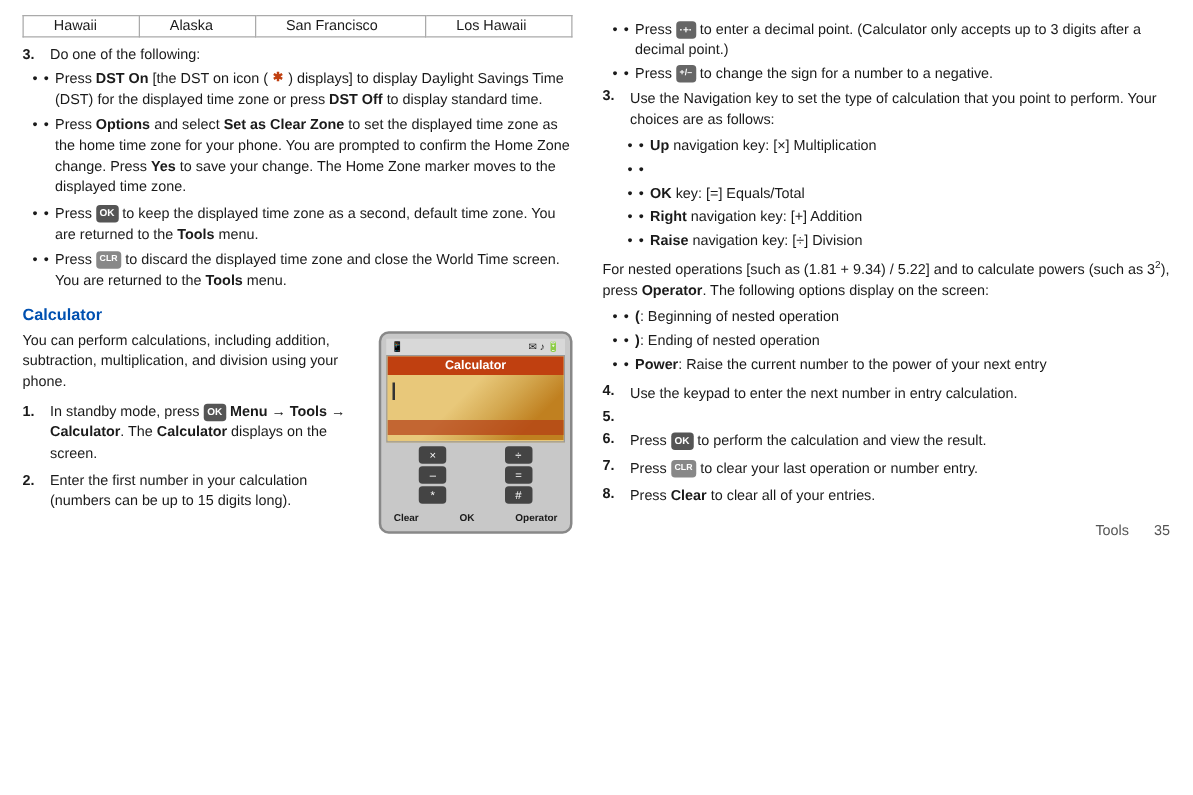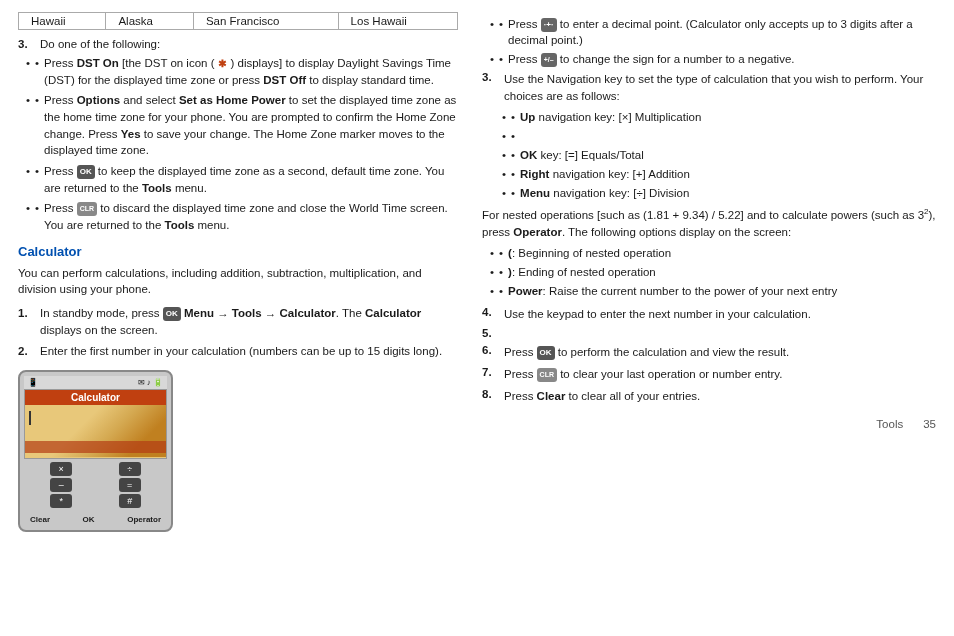--- a/index.html
+++ b/index.html
@@ -32,21 +32,21 @@
 
     
     .timezone-table {
       width: 100%;
       border-collapse: collapse;
       margin-bottom: 8px;
       font-size: 11.5px;
     }
     .timezone-table td {
       border: 1px solid #aaa;
-      padding: 2px 12px;
+      padding: 2px 24px;
     }
     .step-num {
       font-weight: bold;
       min-width: 18px;
       margin-right: 4px;
     }
 
     
     .bullet-list {
       list-style: none;
@@ -71,21 +71,21 @@
     .calculator-section-title {
       color: #0050b0;
       font-weight: bold;
       font-size: 13px;
       margin-top: 10px;
       margin-bottom: 6px;
     }
 
     .calculator-layout {
       display: flex;
-      flex-direction: column;
+      flex-direction: row;
       gap: 10px;
       align-items: flex-start;
       margin-bottom: 6px;
     }
 
     .calc-text {
       flex: 1;
       font-size: 11.5px;
       line-height: 1.45;
     }
@@ -275,21 +275,21 @@
     <ul class="bullet-list">
       <li>
         <span style="margin-right:5px;flex-shrink:0;">•</span>
         <span class="line-height-normal">
           Press <b>DST On</b> [the DST on icon (<span class="icon-box red-star">✱</span>) displays] to display Daylight Savings Time (DST) for the displayed time zone or press <b>DST Off</b> to display standard time.
         </span>
       </li>
       <li>
         <span style="margin-right:5px;flex-shrink:0;">•</span>
         <span class="line-height-normal">
-          Press <b>Options</b> and select <b>Set as Home Power</b> to set the displayed time zone as the home time zone for your phone. You are prompted to confirm the Home Zone change. Press <b>Yes</b> to save your change. The Home Zone marker moves to the displayed time zone.
+          Press <b>Options</b> and select <b>Set as Clear Zone</b> to set the displayed time zone as the home time zone for your phone. You are prompted to confirm the Home Zone change. Press <b>Yes</b> to save your change. The Home Zone marker moves to the displayed time zone.
         </span>
       </li>
       <li>
         <span style="margin-right:5px;flex-shrink:0;">•</span>
         <span class="line-height-normal">
           Press <span class="icon-box ok">OK</span> to keep the displayed time zone as a second, default time zone. You are returned to the <b>Tools</b> menu.
         </span>
       </li>
       <li>
         <span style="margin-right:5px;flex-shrink:0;">•</span>
@@ -376,42 +376,42 @@
       <li>
         <span style="margin-right:5px;flex-shrink:0;">•</span>
         <span>
           Press <span class="icon-box" style="background:#666;font-size:7px;">+/–</span> to change the sign for a number to a negative.
         </span>
       </li>
     </ul>
 
     <div style="display:flex;align-items:flex-start;margin-bottom:4px;">
       <span class="step-num">3.</span>
-      <span class="line-height-normal">Use the Navigation key to set the type of calculation that you wish to perform. Your choices are as follows:</span>
+      <span class="line-height-normal">Use the Navigation key to set the type of calculation that you point to perform. Your choices are as follows:</span>
     </div>
 
     <ul class="right-bullet-list" style="margin-left:20px;">
       <li>
         <span style="margin-right:5px;flex-shrink:0;">•</span>
         <span><b>Up</b> navigation key: [×] Multiplication</span>
       </li>
       <li>
         <span style="margin-right:5px;flex-shrink:0;">•</span>
       </li>
       <li>
         <span style="margin-right:5px;flex-shrink:0;">•</span>
         <span><b>OK</b> key: [=] Equals/Total</span>
       </li>
       <li>
         <span style="margin-right:5px;flex-shrink:0;">•</span>
         <span><b>Right</b> navigation key: [+] Addition</span>
       </li>
       <li>
         <span style="margin-right:5px;flex-shrink:0;">•</span>
-        <span><b>Menu</b> navigation key: [÷] Division</span>
+        <span><b>Raise</b> navigation key: [÷] Division</span>
       </li>
     </ul>
 
     <p class="nested-para">
       For nested operations [such as (1.81 + 9.34) / 5.22] and to calculate powers (such as 3<sup>2</sup>), press <b>Operator</b>. The following options display on the screen:
     </p>
 
     <ul class="right-bullet-list" style="margin-left:8px;">
       <li>
         <span style="margin-right:5px;flex-shrink:0;">•</span>
@@ -423,21 +423,21 @@
       </li>
       <li>
         <span style="margin-right:5px;flex-shrink:0;">•</span>
         <span><b>Power</b>: Raise the current number to the power of your next entry</span>
       </li>
     </ul>
 
     <ul class="right-steps">
       <li>
         <span class="step-num">4.</span>
-        <span class="line-height-normal">Use the keypad to enter the next number in your calculation.</span>
+        <span class="line-height-normal">Use the keypad to enter the next number in entry calculation.</span>
       </li>
       <li>
         <span class="step-num">5.</span>
       </li>
       <li>
         <span class="step-num">6.</span>
         <span class="line-height-normal">
           Press <span class="icon-box ok">OK</span> to perform the calculation and view the result.
         </span>
       </li>

